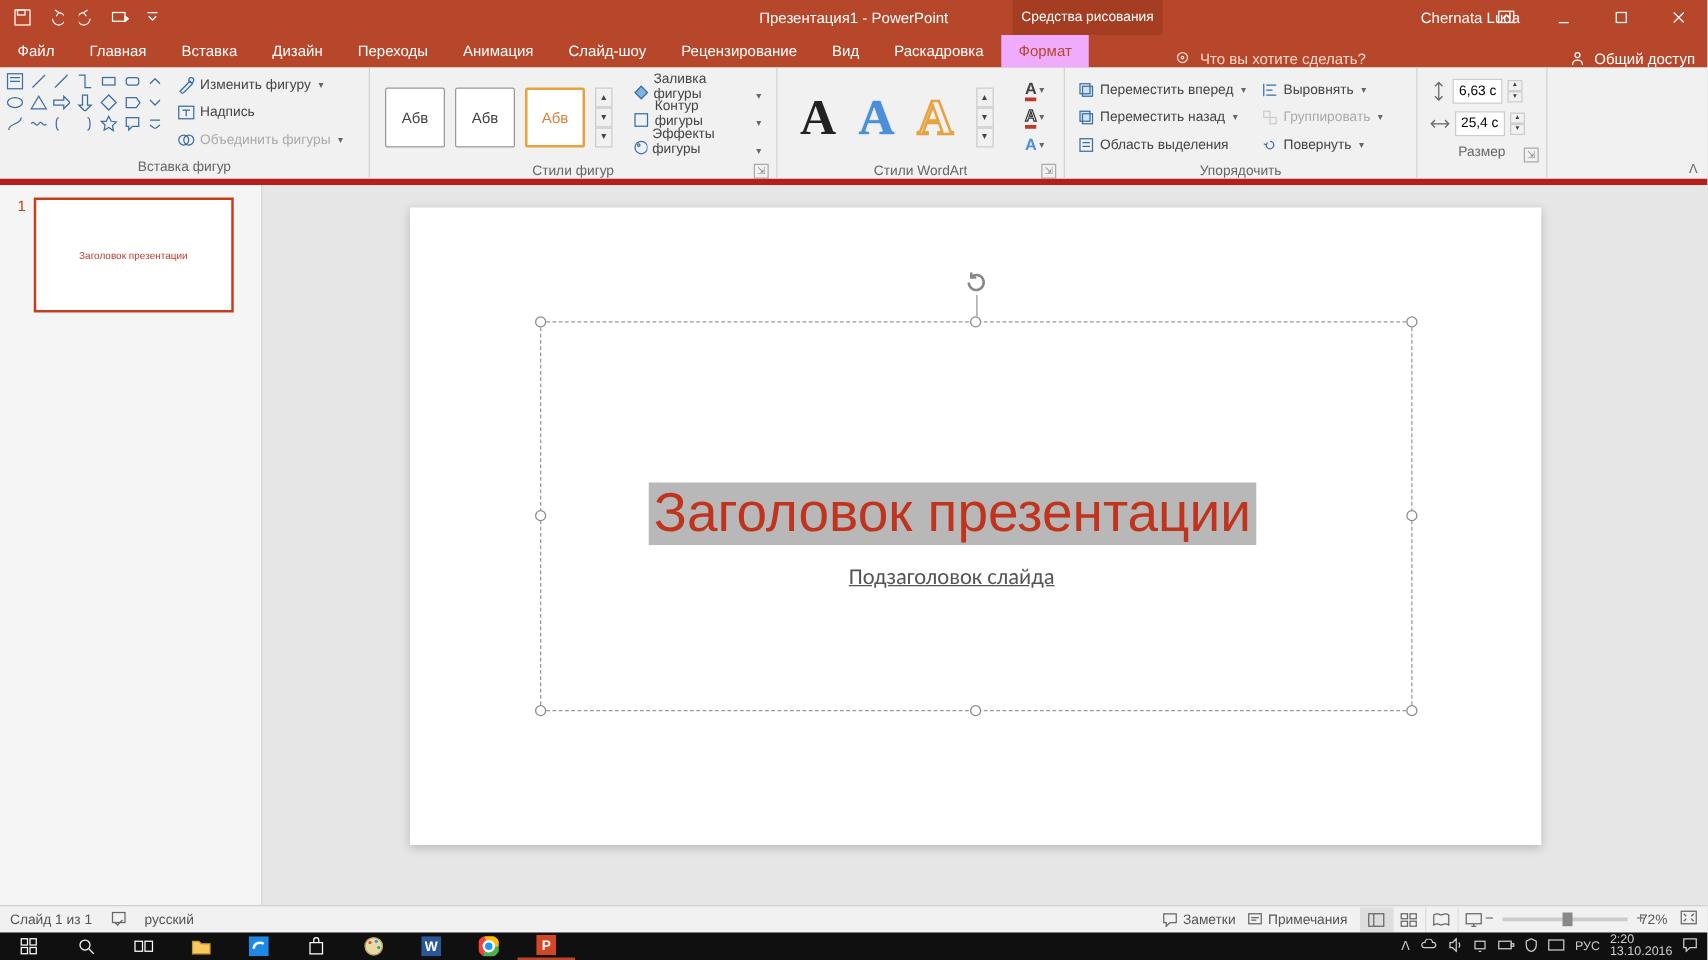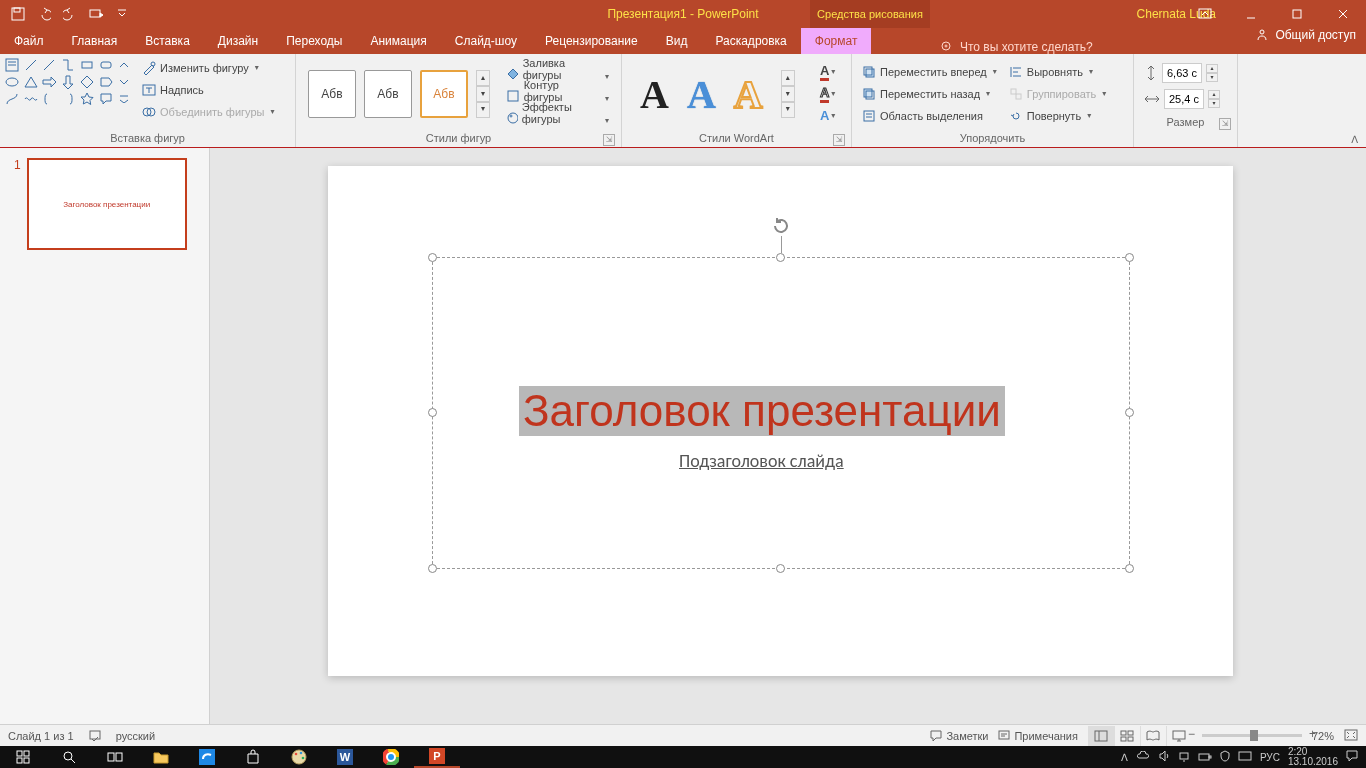--- a/index.html
+++ b/index.html
@@ -1,37 +1,37 @@
 <!DOCTYPE html>
 <html><head>
 <meta charset="utf-8">
 <style>
 * { margin:0; padding:0; box-sizing:border-box; font-family:"Segoe UI",Tahoma,sans-serif; user-select:none; }
 body { width:1366px; height:768px; overflow:hidden; background:#e6e6e6; position:relative; }
 
 
-.titlebar { height:28px; background:#b7472a; display:flex; align-items:center; color:#fde047; font-size:12px; position:relative; }
+.titlebar { height:28px; background:#b7472a; display:flex; align-items:center; color:#ffffff; font-size:12px; position:relative; }
 .qat { display:flex; align-items:center; gap:2px; padding-left:6px; }
 .qat .qbtn { width:24px; height:24px; display:flex; align-items:center; justify-content:center; cursor:pointer; }
 .qat svg { stroke:#fff; fill:none; }
 .title-center { position:absolute; left:50%; transform:translateX(-50%); }
 .title-contextual { position:absolute; left:810px; width:120px; text-align:center; background:#a53d22; height:28px; line-height:28px; font-size:11px; }
 .title-user { position:absolute; right:150px; font-size:12px; }
 .winbtns { position:absolute; right:0; display:flex; }
 .winbtns .wbtn { width:46px; height:28px; display:flex; align-items:center; justify-content:center; cursor:pointer; }
 
 
 .tabs { height:26px; background:#b7472a; display:flex; align-items:flex-end; font-size:12px; color:#fff; position:relative; }
 .tabs .tab { padding:0 14px; height:26px; line-height:26px; cursor:pointer; }
 .tabs .tab.active { background:#f0abfc; color:#b7472a; }
 .tabs .tellme { position:absolute; left:940px; color:#ffd7cc; display:flex; align-items:center; gap:6px; font-size:12px; }
-.tabs .share { position:absolute; right:10px; display:flex; align-items:flex-start; gap:6px; height:26px; }
-
-
-.ribbon { height:94px; background:#f1f1f1; border-bottom:1px solid #b91c1c; display:flex; font-size:11px; color:#444; position:relative; }
+.tabs .share { position:absolute; right:10px; display:flex; align-items:flex-end; gap:6px; height:26px; }
+
+
+.ribbon { height:94px; background:#f1f1f1; border-bottom:5px solid #b91c1c; display:flex; font-size:11px; color:#444; position:relative; }
 .group { border-right:1px solid #d4d4d4; display:flex; flex-direction:column; position:relative; padding:3px 4px 0 4px; }
 .group-body { flex:1; display:flex; }
 .group-label { text-align:center; font-size:11px; color:#666; height:16px; line-height:14px; position:relative; }
 .group-label .dlg { position:absolute; right:2px; bottom:1px; width:12px; height:12px; border:1px solid #aaa; font-size:8px; line-height:10px; color:#888; cursor:pointer; }
 
 
 .shape-gallery { width:130px; display:grid; grid-template-columns:repeat(7,1fr); gap:1px; align-content:start; }
 .shape-gallery .sh { width:16px; height:16px; display:flex; align-items:center; justify-content:center; cursor:pointer; }
 .shape-gallery svg { stroke:#3a6ea5; fill:none; stroke-width:1; }
 .shapes-side { display:flex; flex-direction:column; gap:1px; padding-left:4px; font-size:11px; color:#444; }

